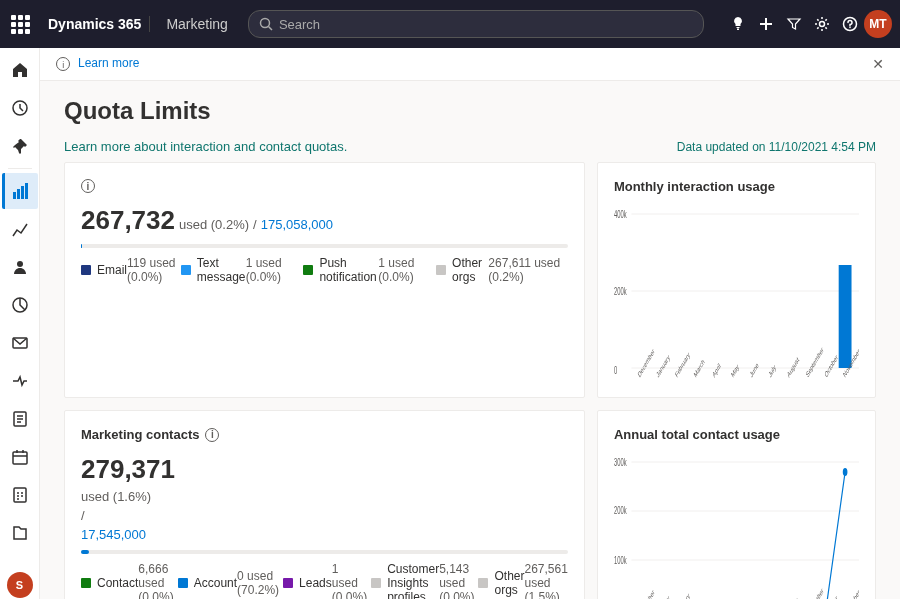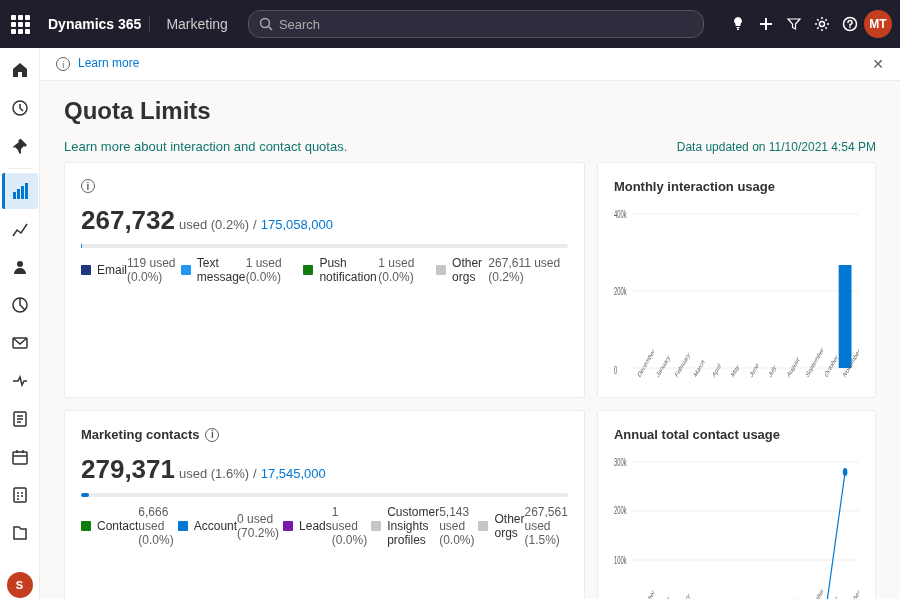--- a/index.html
+++ b/index.html
@@ -356,21 +356,21 @@
             <text transform="rotate(-45 396,172)" x="396" y="172" font-size="8" fill="#605e5c">November</text>
           </svg>
         </div>
       </div>
 
       <div class="card">
         <div class="card-title">
           <span>Marketing contacts</span>
           <div class="info-icon">i</div>
         </div>
-        <div style="display:flex;align-items:baseline;gap:4px;flex-wrap:wrap;">
+        <div style="display:flex;align-items:baseline;gap:4px;flex-wrap:wrap;flex-direction:column;">
           <span class="quota-number">279,371</span>
           <span class="quota-used">used (1.6%)</span>
           <span class="quota-used">/</span>
           <span class="quota-total">17,545,000</span>
         </div>
         <div class="quota-bar">
           <div class="quota-bar-fill" style="width:1.6%"></div>
         </div>
         <div class="legend">
           <div class="legend-item">

